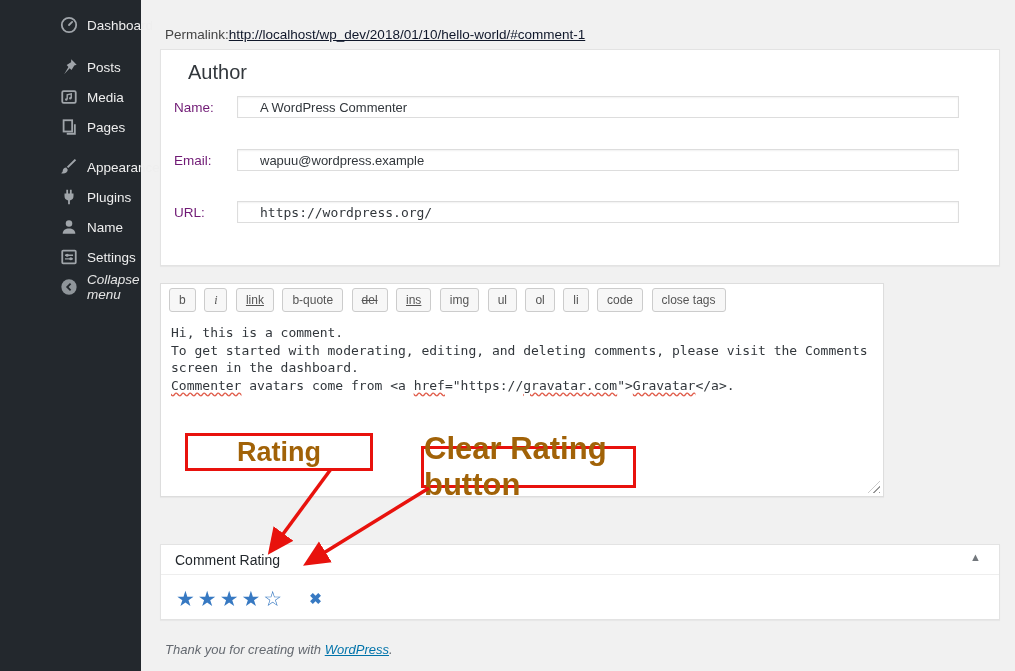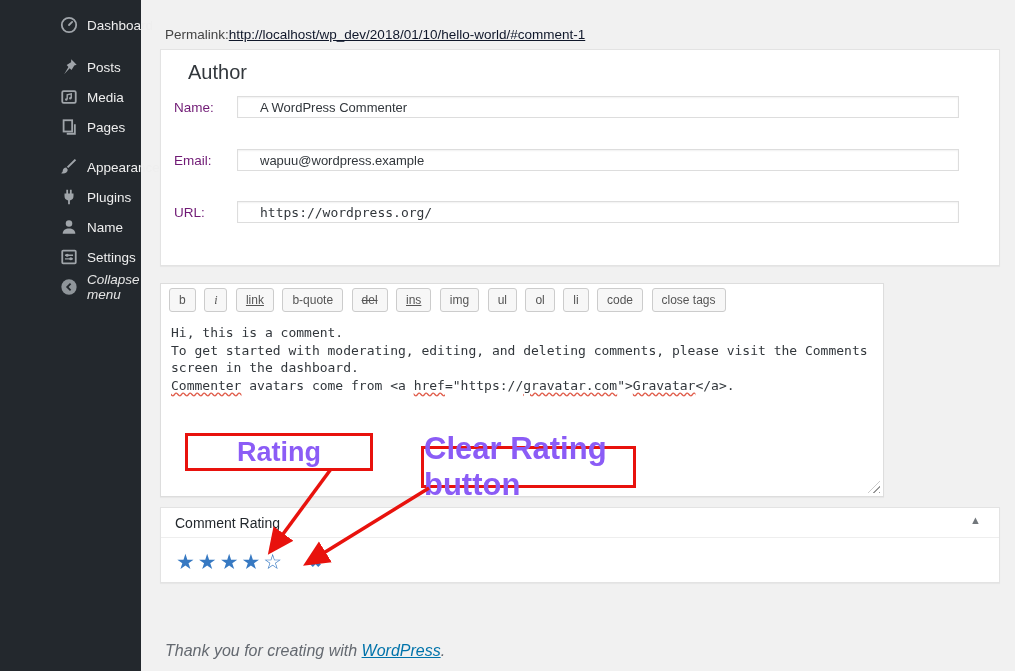--- a/index.html
+++ b/index.html
@@ -69,34 +69,34 @@
     color:#32373c; white-space:pre-wrap; cursor:text; overflow:hidden;
   }
   .sq { text-decoration:underline; text-decoration-style:wavy; text-decoration-color:#e05b49; text-underline-offset:2px; }
   .resize-handle {
     position:absolute; right:3px; bottom:3px; width:12px; height:12px; cursor:nwse-resize;
     background:repeating-linear-gradient(135deg, #999 0 1px, transparent 1px 4px);
     clip-path:polygon(100% 0, 100% 100%, 0 100%);
   }
 
   
-  .rating-box { left:19px; top:507px; width:840px; height:76px; }
+  .rating-box { left:19px; top:544px; width:840px; height:76px; }
   .rating-header { position:absolute; left:0; top:0; right:0; height:30px; border-bottom:1px solid #eee; }
   .rating-title { position:absolute; left:14px; top:7px; font-size:14px; color:#23282d; }
   .rating-toggle { position:absolute; right:12px; top:5px; color:#72777c; font-size:11px; cursor:pointer; background:none; border:none; }
   .stars { position:absolute; left:15px; top:41px; display:flex; align-items:center; }
   .star { font-size:21px; color:#3779c2; margin-right:3px; line-height:24px; cursor:pointer; }
   .clear-rating { margin-left:18px; color:#3779c2; font-size:15px; font-weight:bold; cursor:pointer; background:none; border:none; line-height:24px; }
 
   
-  .footer { position:absolute; left:24px; top:642px; font-size:16px; font-style:italic; color:#646970; }
+  .footer { position:absolute; left:24px; top:642px; font-size:13px; font-style:italic; color:#646970; }
   .footer a { color:#0073aa; text-decoration:underline; cursor:pointer; }
 
   
-  .anno { position:absolute; border:3px solid #e8120d; color:#8b5cf6; font-weight:bold; z-index:20;
+  .anno { position:absolute; border:3px solid #e8120d; color:#a16207; font-weight:bold; z-index:20;
           display:flex; align-items:center; justify-content:center; background:transparent; }
   .anno-rating { left:185px; top:433px; width:188px; height:38px; font-size:27px; }
   .anno-clear { left:421px; top:446px; width:215px; height:42px; font-size:31px; }
   .arrows { position:absolute; left:0; top:0; width:1015px; height:671px; z-index:21; pointer-events:none; }
 </style>
 </head>
 <body>
 
 <div class="sidebar">
 

